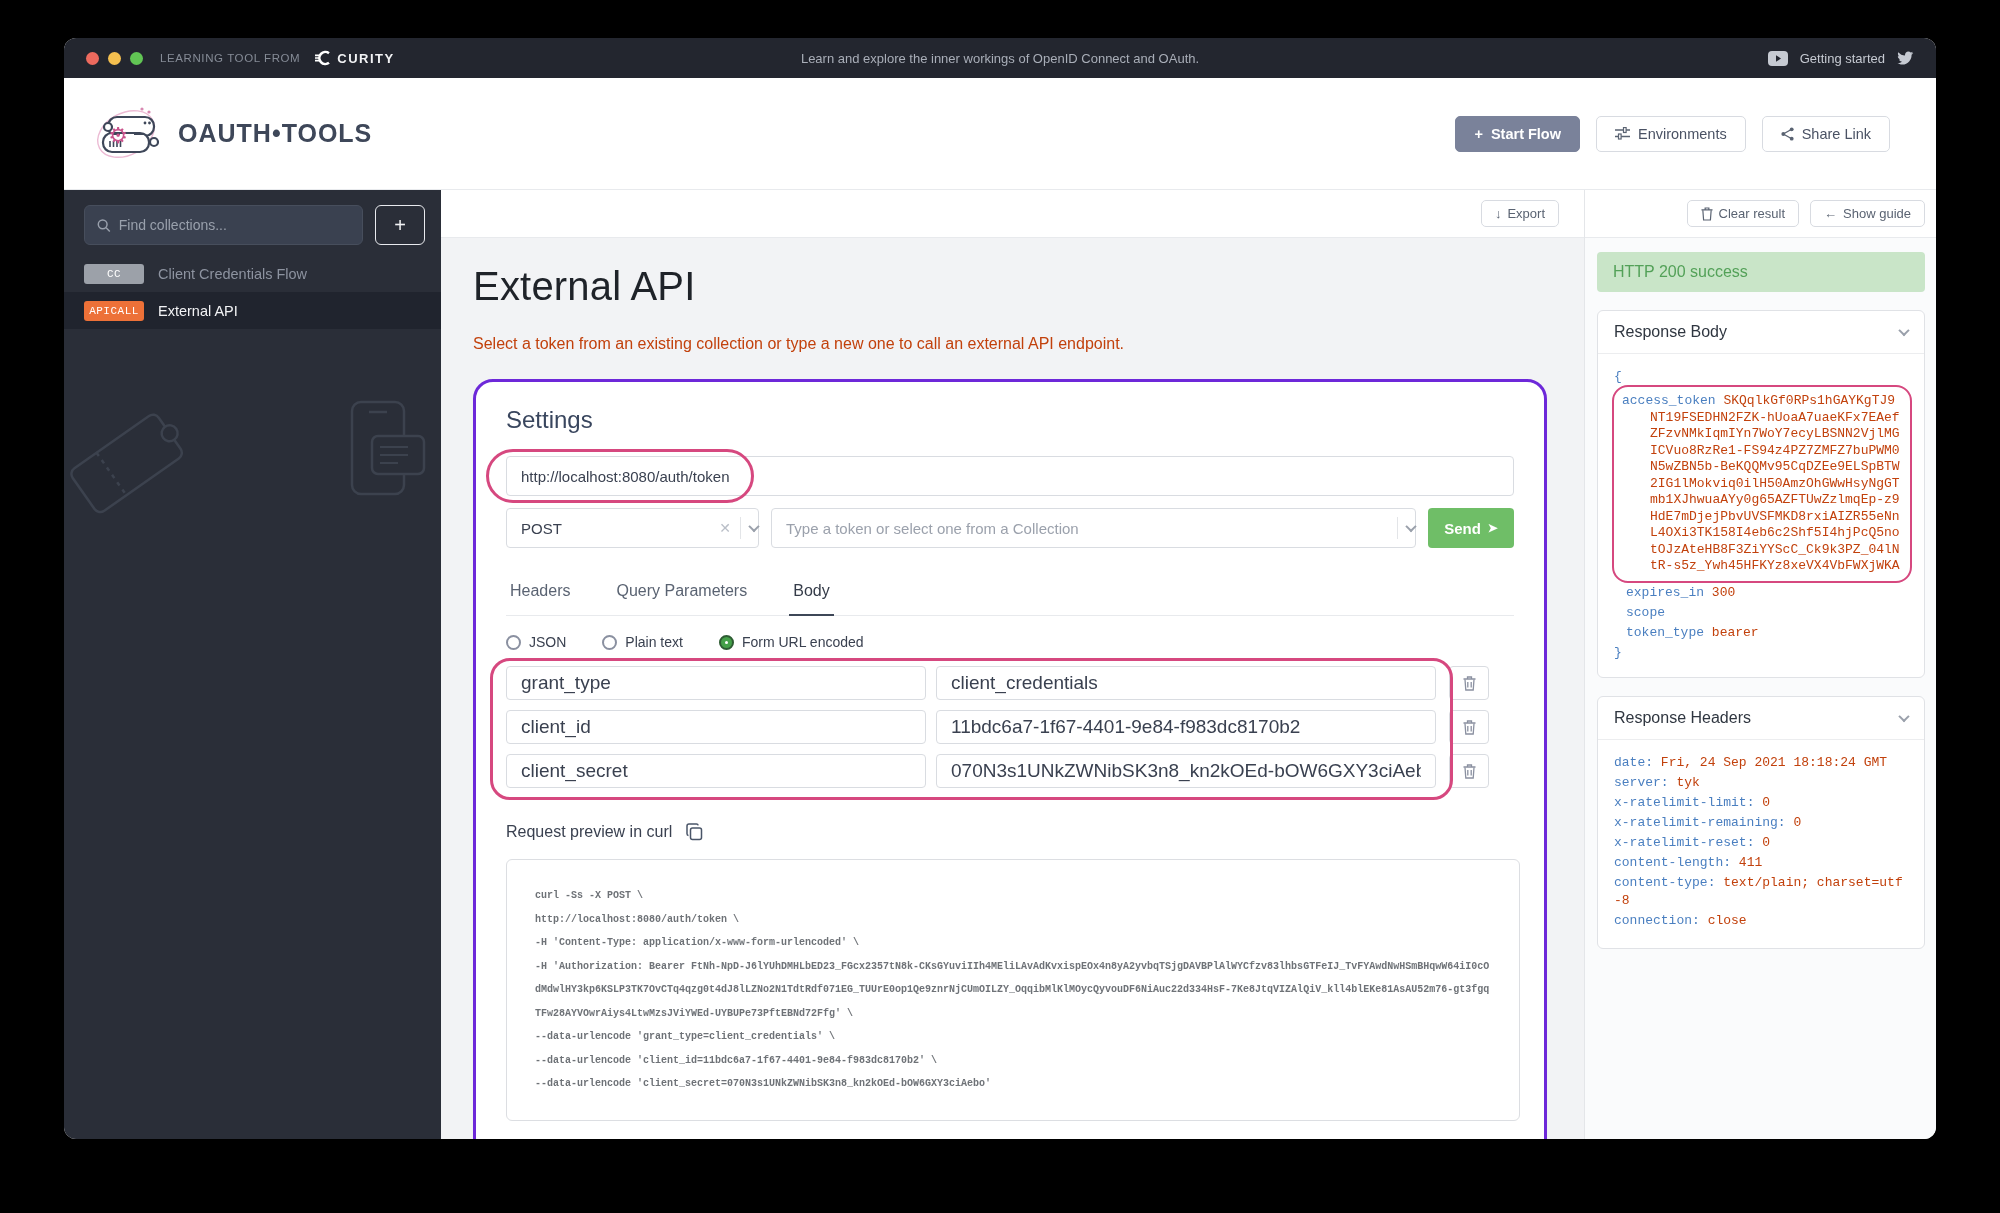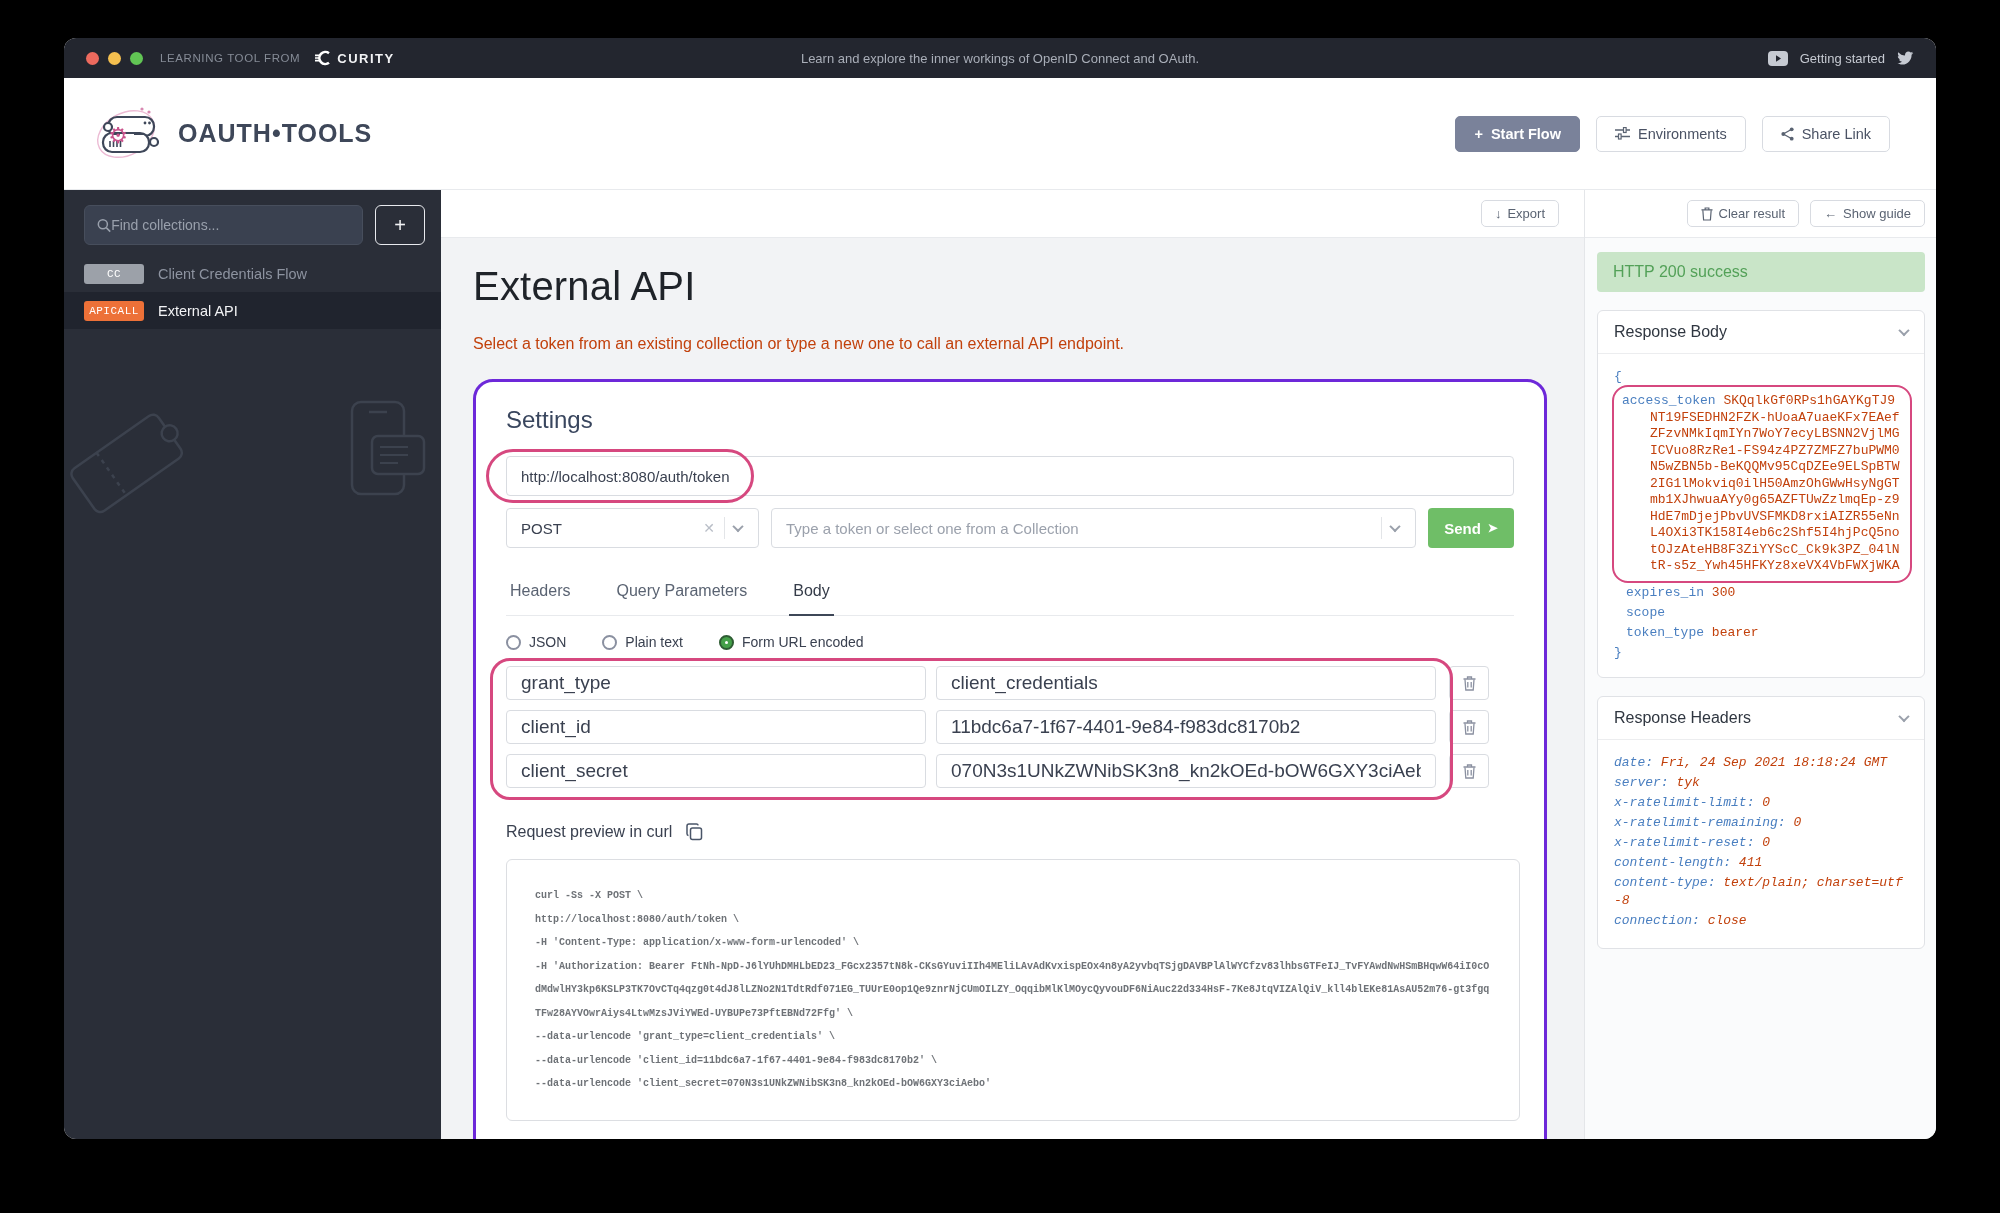--- a/index.html
+++ b/index.html
@@ -29,21 +29,21 @@
 
   
   .appbody { display:flex; height:949px; }
   .sidebar { width:377px; background:#2A2E38; flex:none; display:flex; flex-direction:column; }
   .maincol { width:1144px; flex:none; background:#F2F3F5; border-right:1px solid #E4E6E9; display:flex; flex-direction:column; }
   .rightcol { flex:1; background:#FAFBFC; display:flex; flex-direction:column; }
 
   
   .search-row { display:flex; gap:12px; padding:15px 16px 10px 20px; }
   .search-box { flex:1; height:40px; background:#3A4150; border:1px solid #474E5C; border-radius:6px;
-                display:flex; align-items:center; padding:0 12px; }
+                display:flex; align-items:center; padding:0 12px; gap:8px; }
   .search-box input { background:transparent; border:none; outline:none; color:#C6CAD2; font-size:14px; width:100%; font-family:"Liberation Sans",sans-serif; }
   .search-box input::placeholder { color:#99A0AC; }
   .add-btn { width:50px; height:40px; border:1.5px solid #E8EAEE; border-radius:6px; color:#F2F3F5;
              font-size:20px; display:flex; align-items:center; justify-content:center; cursor:pointer; }
   .side-item { height:37px; display:flex; align-items:center; gap:14px; padding:0 20px; cursor:pointer; }
   .side-item.selected { background:#20242E; }
   .badge { font-family:"Liberation Mono",monospace; font-size:11px; color:#fff; border-radius:3px;
            padding:4px 0; width:60px; text-align:center; letter-spacing:.5px; }
   .side-label { font-size:14.5px; color:#8D93A0; }
   .side-item.selected .side-label { color:#F2F3F5; }
@@ -62,21 +62,21 @@
 
   .text-input { height:40px; border:1px solid #D9DCE1; border-radius:4px; font-size:15px; color:#3A4150;
                 padding:0 14px; width:100%; outline:none; background:#fff; font-family:"Liberation Sans",sans-serif; }
   .text-input::placeholder { color:#9BA1AC; }
   .url-wrap { position:relative; }
   .hl-oval { position:absolute; border:3px solid #D6487F; border-radius:28px; pointer-events:none; }
   .url-oval { left:-20px; top:-7px; width:268px; height:54px; }
 
   .req-row { display:flex; margin-top:12px; gap:12px; align-items:center; }
   .select { height:40px; border:1px solid #D9DCE1; border-radius:4px; display:flex; align-items:center;
-            padding:0 16px 0 14px; background:#fff; cursor:pointer; }
+            padding:0 0 0 14px; background:#fff; cursor:pointer; }
   .select .val { font-size:15px; color:#3A4150; }
   .method-select { width:253px; }
   .token-select { flex:1; }
   .select .spacer { flex:1; }
   .clear-x { color:#B9BEC7; font-size:14px; margin-right:9px; cursor:pointer; }
   .sep { width:1px; height:22px; background:#E3E5E8; margin-right:9px; }
   .chev { width:8px; height:8px; border-right:2px solid #9AA0AB; border-bottom:2px solid #9AA0AB;
           transform:rotate(45deg) translate(-1px,-1px); flex:none; }
   .ph { font-size:15px; color:#9BA1AC; }
   .send-btn { width:86px; height:40px; background:#6FBE67; border:none; border-radius:4px; color:#fff;
@@ -119,21 +119,21 @@
   .rcard-title { font-size:16px; color:#2F3640; }
   .rcard-head .chev { margin-left:auto; }
   .rcard-body { padding:14px 14px 16px 16px; font-family:"Liberation Mono",monospace; font-size:13px; line-height:17px; }
   .j-key { color:#4A7FC0; }
   .j-val { color:#c2410c; }
   .j-brace { color:#4A7FC0; }
   .tok-wrap { position:relative; margin:2px 0; }
   .tok-block { padding:6px 8px 6px 36px; text-indent:-28px; word-break:break-all; line-height:16.5px; }
   .tok-oval { left:-2px; top:-2px; right:-2px; bottom:-2px; width:auto; height:auto; border-radius:16px; border-width:2.5px; }
   .j-field { padding-left:12px; margin-top:3px; }
-  .hdr-line { margin-bottom:1.5px; line-height:18.5px; word-break:break-all;font-style:italic; }
+  .hdr-line { margin-bottom:1.5px; line-height:18.5px; word-break:break-all; }
   .hdr-line .j-key::after { content:":"; }
 
   svg { display:block; }
 </style>
 </head>
 <body>
 
 <div class="window">
 
   <div class="titlebar">

